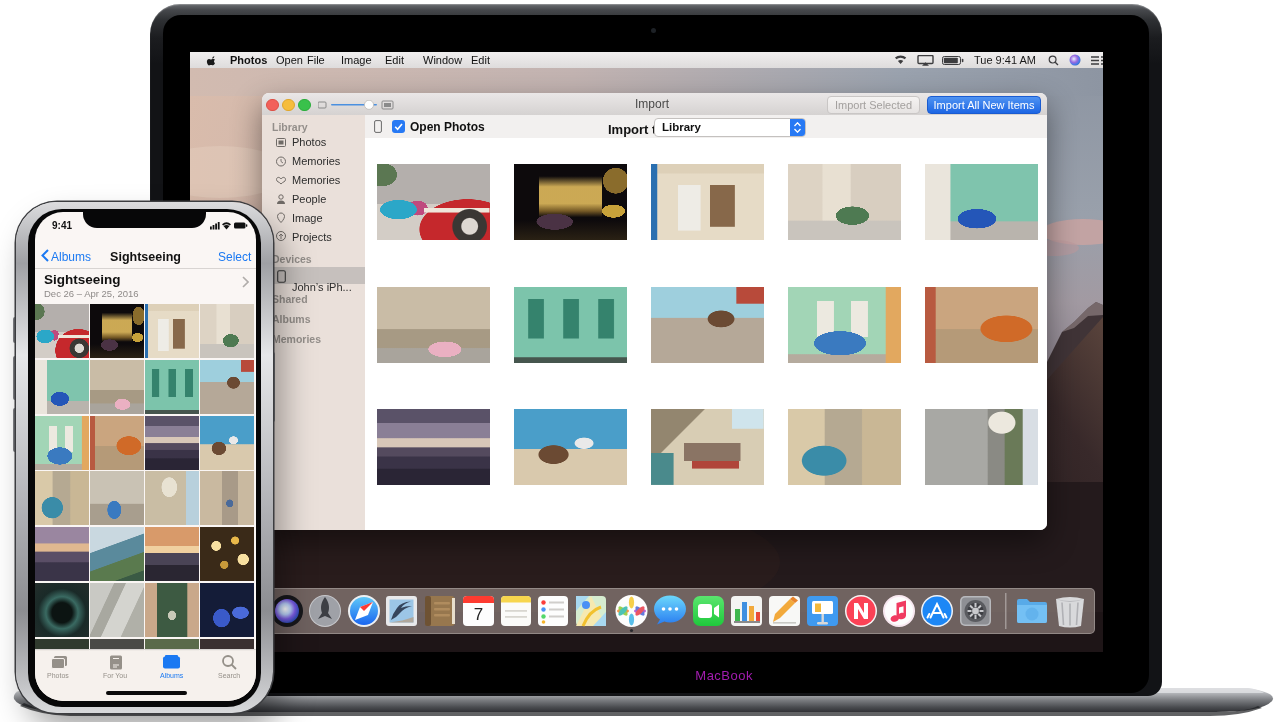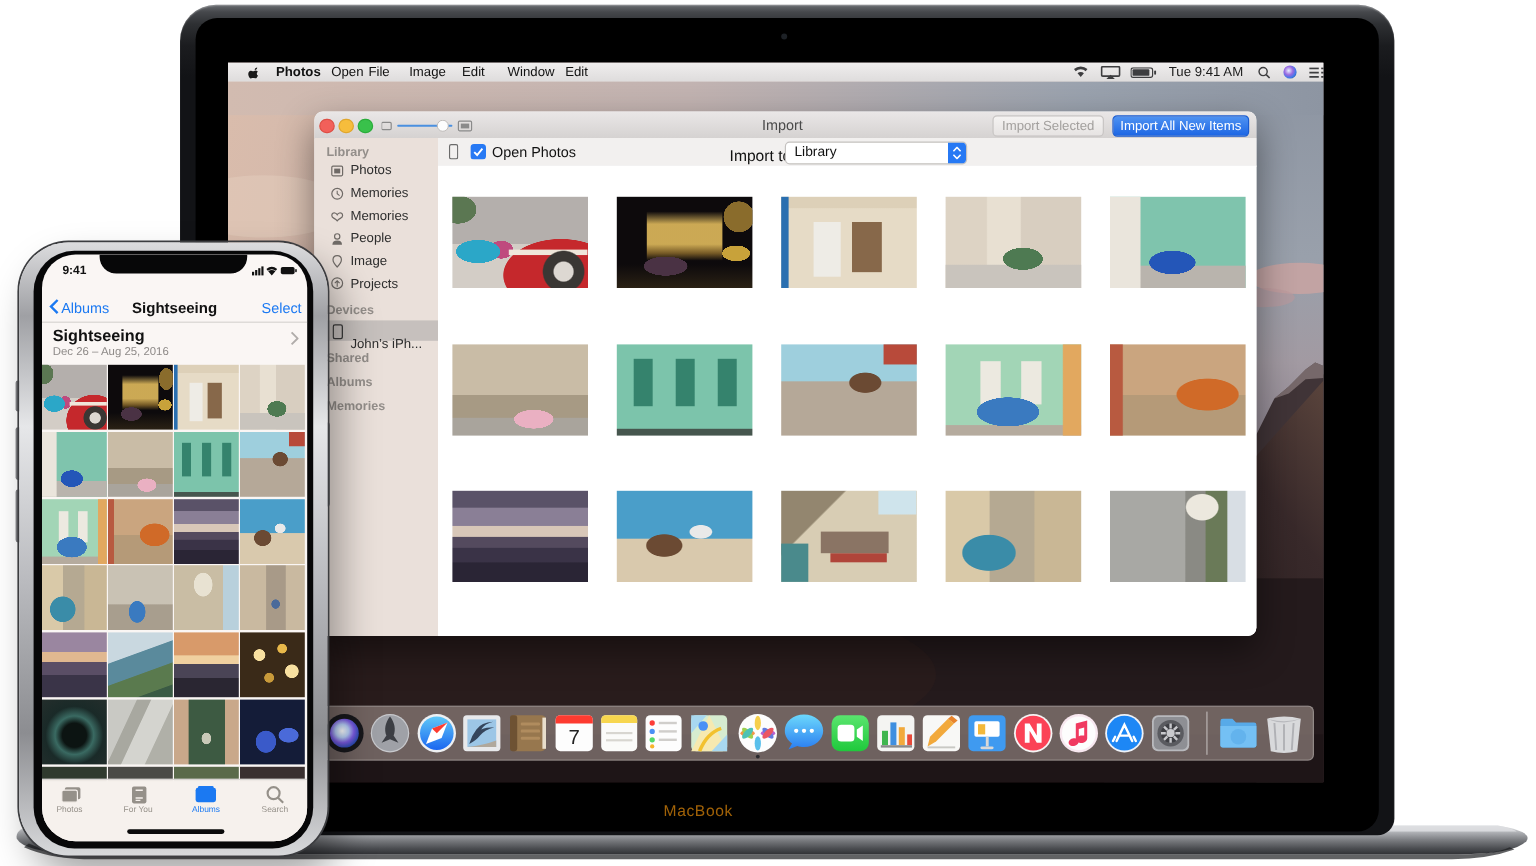--- a/index.html
+++ b/index.html
@@ -5,34 +5,34 @@
 html,body{margin:0;padding:0;background:#fff;font-family:"Liberation Sans",sans-serif;}
 .stage{position:relative;width:1280px;height:722px;overflow:hidden;background:#fff;}
 .abs{position:absolute;}
 
 .lid{position:absolute;left:150px;top:4px;width:1012px;height:692px;border-radius:30px 30px 14px 14px;
 background:linear-gradient(180deg,#6a6d71 0,#46484c 6px,#2e3033 16px,#1b1c1f 34px,#121316 60px);
 box-shadow:inset 0 1px 1px rgba(255,255,255,.25);}
 .glass{position:absolute;left:163px;top:15px;width:986px;height:678px;background:#000;border-radius:18px;}
 .scr{position:absolute;left:190px;top:52px;width:913px;height:600px;overflow:hidden;background:#241b1d;}
 .camera{position:absolute;left:651px;top:28px;width:5px;height:5px;border-radius:50%;background:#1d2126;}
-.maclabel{position:absolute;left:553px;top:668px;width:200px;text-align:left;font-size:13px;letter-spacing:.5px;color:#a16207;}
+.maclabel{position:absolute;left:553px;top:668px;width:200px;text-align:right;font-size:13px;letter-spacing:.5px;color:#a21caf;}
 
 .menubar{position:absolute;left:0;top:0;width:913px;height:16px;background:linear-gradient(180deg,#f0eeee,#dedcdc);font-size:11px;color:#111;}
 .menubar span{position:absolute;top:2px;}
 .mb-b{font-weight:bold;}
 
 .win{position:absolute;left:72px;top:41px;width:785px;height:437px;border-radius:7px;background:#fff;box-shadow:0 12px 30px rgba(0,0,0,.45);}
 .titlebar{position:absolute;left:0;top:0;width:785px;height:22px;border-radius:7px 7px 0 0;background:linear-gradient(180deg,#eae7e7,#d5d2d1);border-bottom:1px solid #b4b1b0;}
 .tl{position:absolute;top:5.5px;width:10.5px;height:10.5px;border-radius:50%;}
 .wtitle{position:absolute;left:300px;top:4px;width:180px;text-align:center;font-size:12px;color:#4a4a4a;}
 .btn{position:absolute;top:3px;height:16px;border-radius:4px;font-size:11px;text-align:center;line-height:16px;}
 .btn1{left:565px;width:91px;background:linear-gradient(180deg,#f5f3f2,#e6e3e2);border:1px solid #c9c6c5;color:#a3a09e;}
 .btn2{left:665px;width:112px;background:linear-gradient(180deg,#4f93f2,#1d66e4);border:1px solid #1a5bd0;color:#fff;}
-.toolbar{position:absolute;left:103px;top:22px;width:682px;height:23px;background:#f2f0ef;border-bottom:1px solid #d8d5d4;}
+.toolbar{position:absolute;left:103px;top:22px;width:682px;height:23px;background:#f2f0ef;border-bottom:1px solid #d8d5d4;font-weight:bold;}
 .sidebar{position:absolute;left:0;top:22px;width:103px;height:415px;background:#eae0da;border-right:1px solid #cfc9c6;border-radius:0 0 0 7px;font-size:11px;color:#2d2d2d;}
 .sb-h{position:absolute;left:10px;color:#938e8a;font-weight:bold;font-size:10.5px;}
 .sb-i{position:absolute;left:30px;}
 .sb-sel{position:absolute;left:0;top:152px;width:103px;height:17px;background:#c6c0bd;}
 .content{position:absolute;left:103px;top:45px;width:682px;height:392px;background:#fff;border-radius:0 0 7px 0;}
 .ph{position:absolute;width:113px;height:76px;background-size:100% 100%;}
 
 .dock{position:absolute;left:80px;top:536px;width:823px;height:44px;border-radius:5px;background:rgba(142,128,123,.72);border:1px solid rgba(255,255,255,.25);}
 
 .iphone{position:absolute;left:16px;top:202px;width:257px;height:511px;border-radius:41px;
@@ -447,21 +447,21 @@
           <rect x="36" y="3.2" width="1.3" height="2.6" rx="0.6" fill="#111"></rect>
       </svg>
       <svg class="abs" style="left:5px;top:37px" width="10" height="13" viewBox="0 0 10 13">
           <path d="M8,1 L2.5,6.5 L8,12" stroke="#1b79f2" stroke-width="2" fill="none"></path>
         </svg>
       <div class="phtxt blue" style="left:16px;top:38px;font-size:12px;">Albums</div>
       <div class="phtxt" style="left:0;top:38px;width:221px;text-align:center;font-size:12.5px;font-weight:bold;">Sightseeing</div>
       <div class="phtxt blue" style="left:183px;top:38px;font-size:12px;">Select</div>
       <div class="abs" style="left:0;top:56px;width:221px;height:1px;background:#d8d4d2;"></div>
       <div class="phtxt" style="left:9px;top:60px;font-size:13.5px;font-weight:bold;">Sightseeing</div>
-      <div class="phtxt" style="left:9px;top:76px;font-size:9.5px;color:#8e8a88;">Dec 26 – Aug 25, 2016</div>
+      <div class="phtxt" style="left:9px;top:76px;font-size:9.5px;color:#8e8a88;">Dec 26 – Apr 25, 2016</div>
       <svg class="abs" style="left:207px;top:64px" width="7" height="12" viewBox="0 0 7 12">
           <path d="M1,1 L6,6 L1,11" stroke="#b0acaa" stroke-width="1.6" fill="none"></path>
         </svg>
 
       <div class="cell p1" style="left:0;top:92px"></div>
       <div class="cell p2" style="left:55px;top:92px"></div>
       <div class="cell p3" style="left:110px;top:92px"></div>
       <div class="cell p4" style="left:165px;top:92px"></div>
       <div class="cell p5" style="left:0;top:148px"></div>
       <div class="cell p6" style="left:55px;top:148px"></div>

